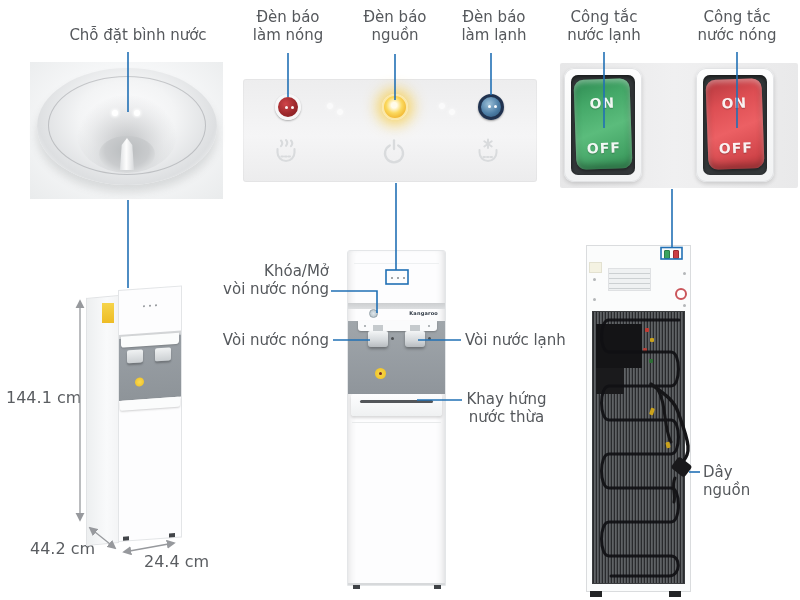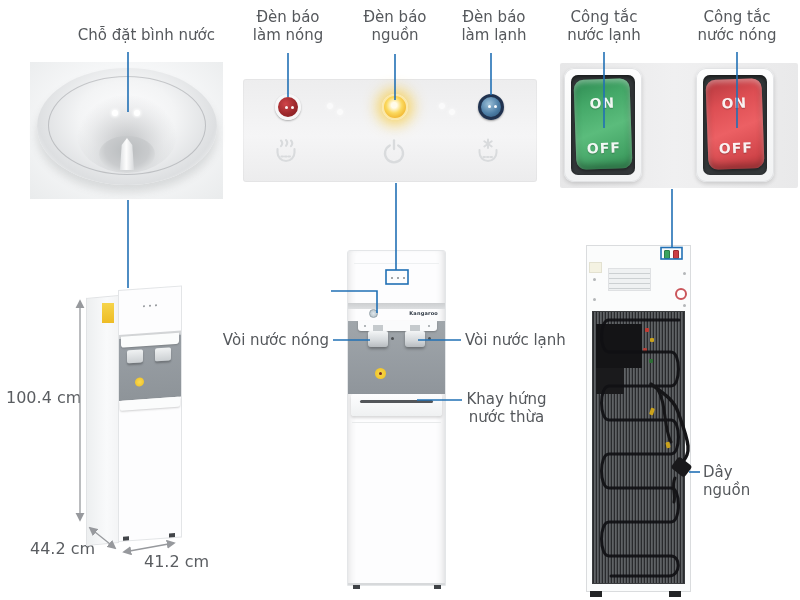--- a/index.html
+++ b/index.html
@@ -153,40 +153,42 @@
   .overlay{position:absolute;left:0;top:0;pointer-events:none;z-index:40;}
   .cline{stroke:var(--callout_line);stroke-width:1.6;fill:none;}
   .crect{stroke:var(--callout_line);stroke-width:1.6;fill:none;}
   .dline{stroke:#97999d;stroke-width:1.3;fill:none;}
 </style>
 </head>
 <body>
 
 <div class="stage">
 
-  <div class="lbl" style="left:35px;top:26px;width:180px;text-align:right;">Chỗ đặt bình nước</div>
+  <div class="lbl" style="left:48px;top:26px;width:180px;text-align:center;">Chỗ đặt bình nước</div>
   <div class="lbl" style="left:238px;top:8px;width:100px;text-align:center;">Đèn báo
 làm nóng</div>
   <div class="lbl" style="left:345px;top:8px;width:100px;text-align:center;">Đèn báo
 nguồn</div>
   <div class="lbl" style="left:444px;top:8px;width:100px;text-align:center;">Đèn báo
 làm lạnh</div>
   <div class="lbl" style="left:554px;top:8px;width:100px;text-align:center;">Công tắc
 nước lạnh</div>
   <div class="lbl" style="left:687px;top:8px;width:100px;text-align:center;">Công tắc
 nước nóng</div>
+  <div class="lbl" style="left:205px;top:262px;width:124px;text-align:right;">Khóa/Mở
+vòi nước nóng</div>
   <div class="lbl" style="left:213px;top:331px;width:116px;text-align:right;">Vòi nước nóng</div>
   <div class="lbl" style="left:465px;top:331px;width:120px;">Vòi nước lạnh</div>
   <div class="lbl" style="left:460px;top:390px;width:93px;text-align:center;">Khay hứng
 nước thừa</div>
   <div class="lbl" style="left:703px;top:463px;width:80px;">Dây nguồn</div>
 
-  <div class="dim" style="left:6px;top:388px;">100.4 cm</div>
+  <div class="dim" style="left:6px;top:388px;">144.1 cm</div>
   <div class="dim" style="left:30px;top:539px;">44.2 cm</div>
-  <div class="dim" style="left:144px;top:552px;">41.2 cm</div>
+  <div class="dim" style="left:144px;top:552px;">24.4 cm</div>
 
   <div class="basin">
     <div class="basin-bowl"></div>
     <div class="basin-ring"></div>
     <div class="basin-shade"></div>
     <div class="basin-hole"></div>
     <div class="basin-pin"></div>
     <div class="basin-dot" style="left:82px;top:48px;"></div>
     <div class="basin-dot" style="left:104px;top:48px;"></div>
   </div>

